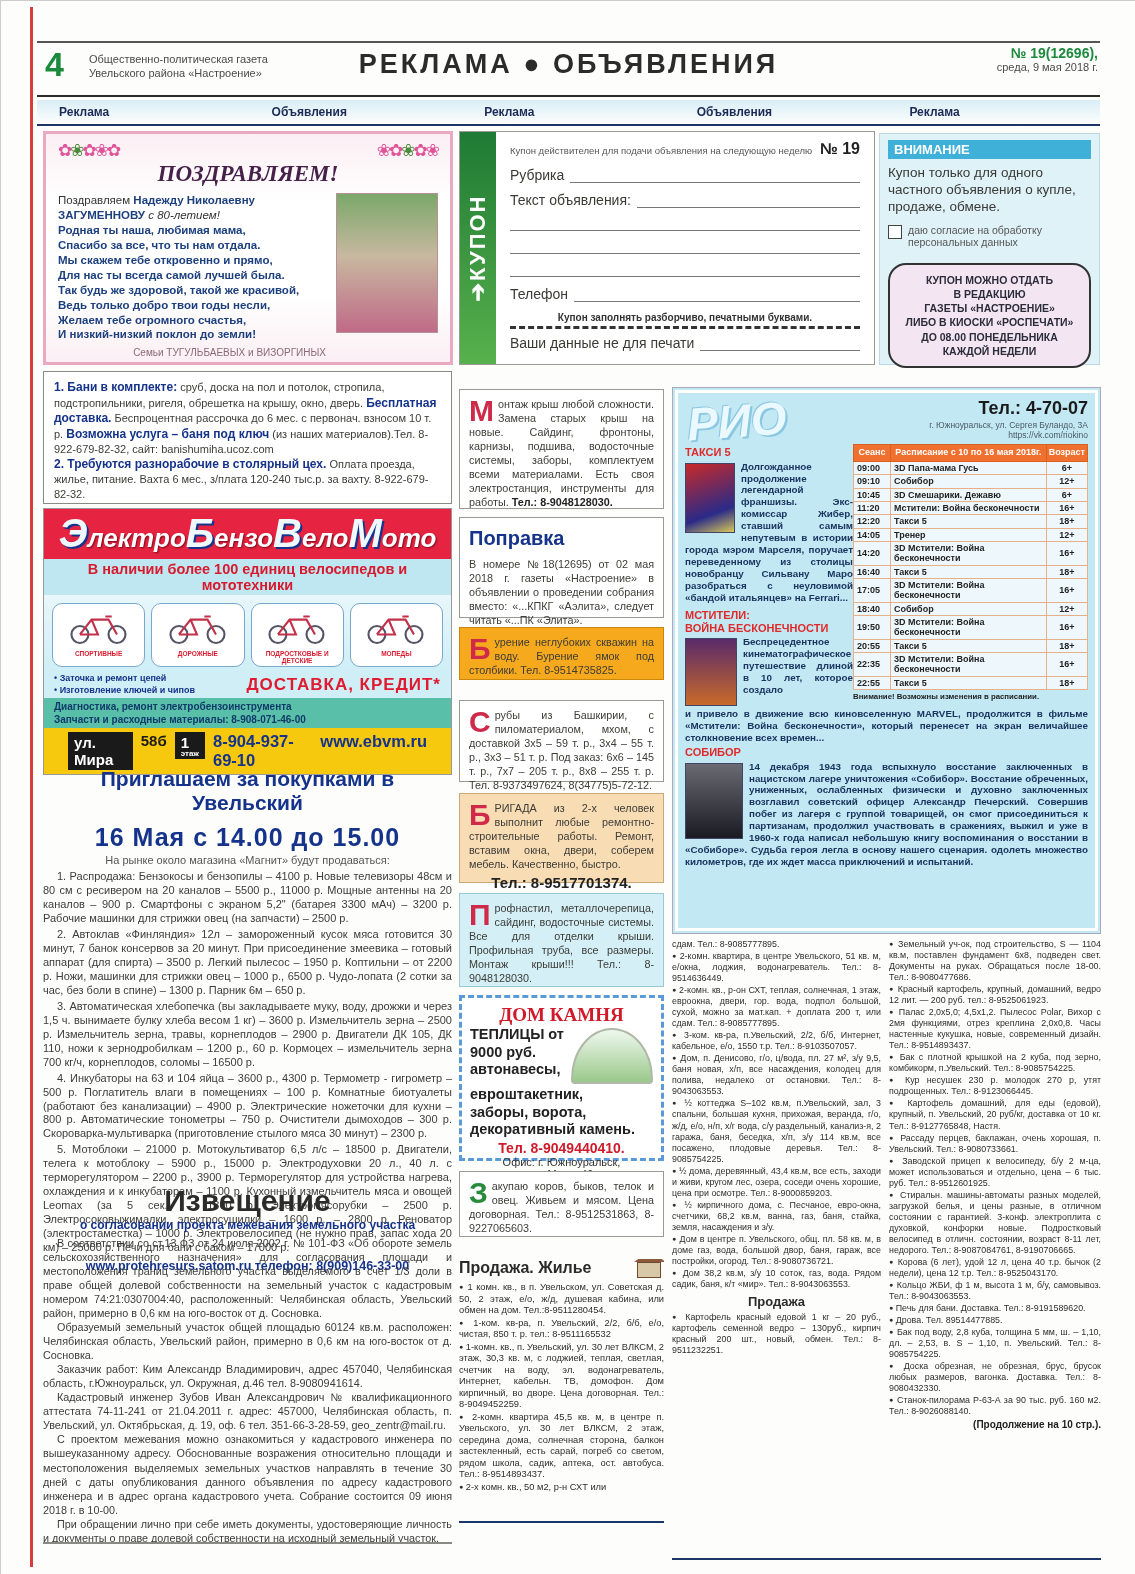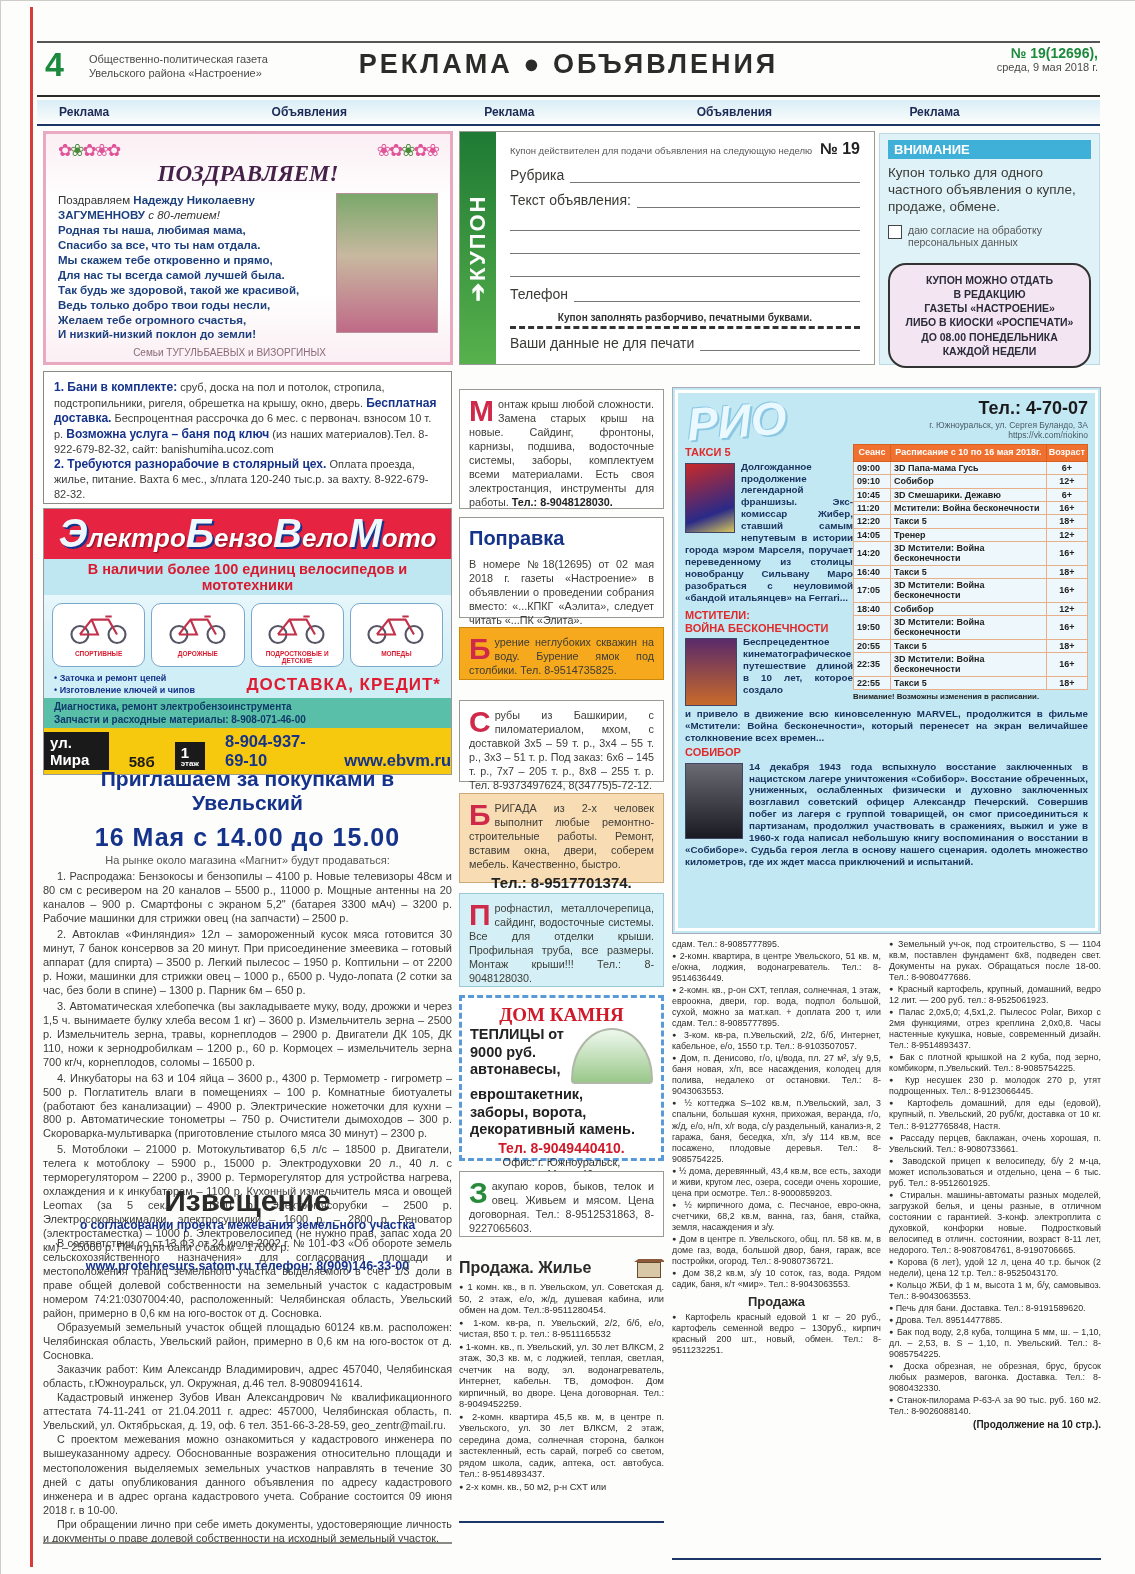--- a/index.html
+++ b/index.html
@@ -57,21 +57,21 @@
   .ebvm-word{display:inline-block;color:#fff;font-weight:bold;font-style:italic;font-size:26px;line-height:1;text-shadow:1px 1px 2px #7a0a1a;}
   .ebvm-word::first-letter{font-size:40px;color:#eef8ff;text-shadow:2px 2px 0 #15338a;}
   .ebvm-sub{background:#bfe7f2;color:#d91a2e;font-weight:bold;font-size:14.5px;text-align:center;padding:2px 0;}
   .ebvm-prods{display:flex;gap:6px;padding:8px 8px 4px;background:linear-gradient(#e8f7fb,#cfeef6);}
   .prod{flex:1;background:#fff;border:1.5px solid #7aa8cc;border-radius:10px;padding:4px 3px 2px;text-align:center;}
   .prod .lbl{font-size:6.5px;font-weight:bold;color:#d91a2e;text-transform:uppercase;line-height:1.1;display:block;margin-top:2px;}
   .ebvm-mid{display:flex;justify-content:space-between;align-items:center;padding:2px 10px;background:#cfeef6;}
   .ebvm-bullets{font-size:9px;font-weight:bold;color:#15338a;line-height:1.25;}
   .ebvm-credit{font-size:17px;font-weight:bold;color:#e01a30;letter-spacing:1px;}
   .ebvm-serv{background:#59bfa8;padding:2px 10px;font-size:10px;font-weight:bold;color:#103a6a;line-height:1.3;}
-  .ebvm-bot{background:#f6c80e;display:flex;align-items:flex-end;gap:20px;padding:4px 0;}
+  .ebvm-bot{background:#f6c80e;display:flex;align-items:flex-start;gap:8px;padding:4px 24px;}
   .blackbox{background:#1a1a1a;color:#fff;font-weight:bold;padding:2px 6px;font-size:15px;}
   .blackbox small{font-size:8px;display:block;line-height:.8;}
   .ebvm-bot .num{font-size:15px;font-weight:bold;color:#1a1a1a;}
   .ebvm-bot .phone,.ebvm-bot .site{font-size:16.5px;font-weight:bold;color:#15338a;}
   .ebvm-bot .phone{margin-left:auto;}
   .ebvm-bot .site{margin-left:auto;}
   
   .market{font-size:11px;color:#3c3c38;}
   .market h2{margin:8px;text-align:center;font-size:21px;color:#15338a;}
   .market .date{text-align:center;font-size:25px;font-weight:bold;color:#15338a;letter-spacing:1px;margin:2px 0;}

